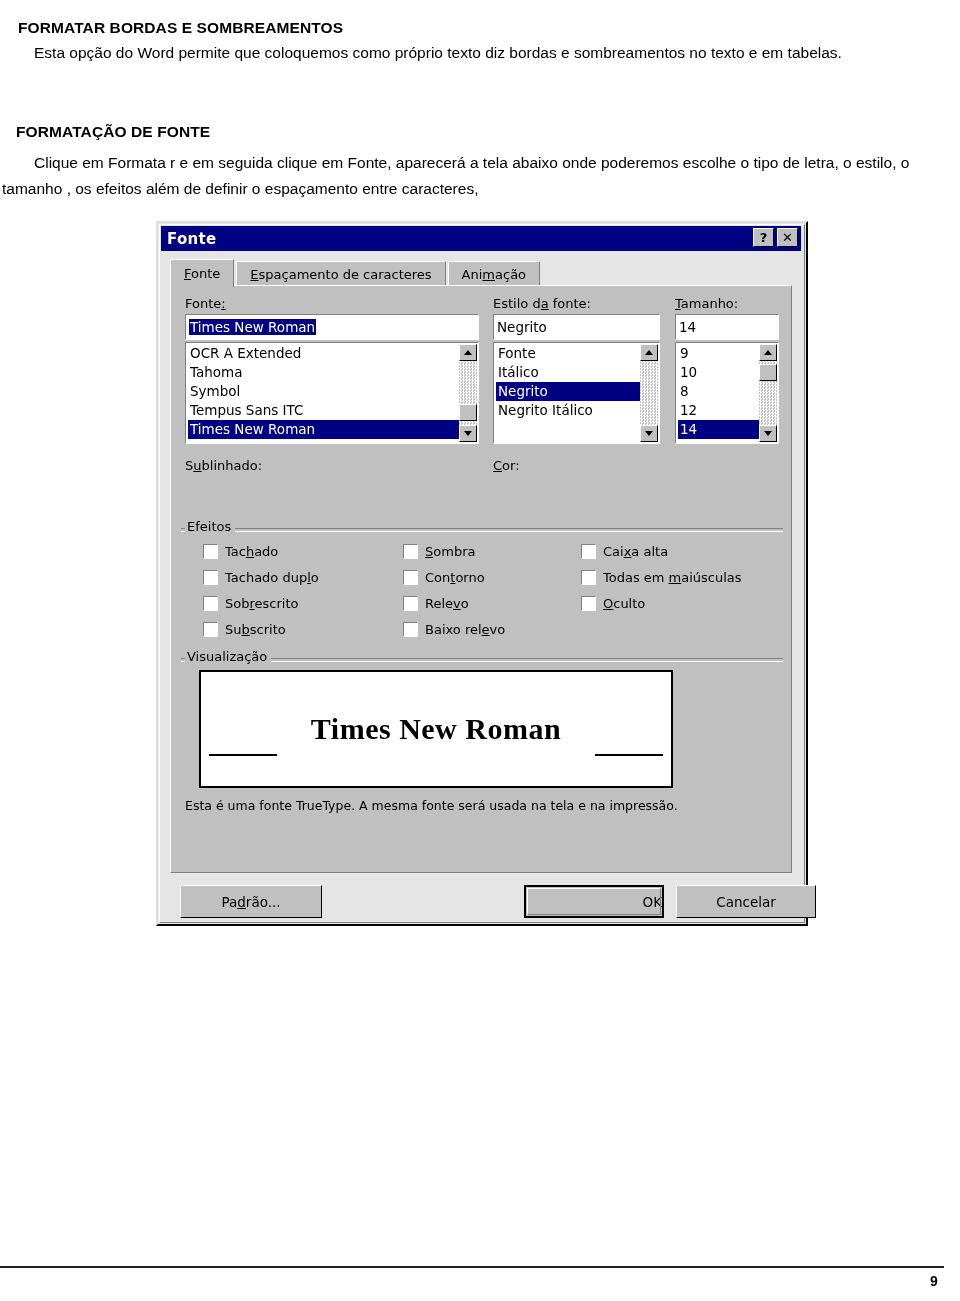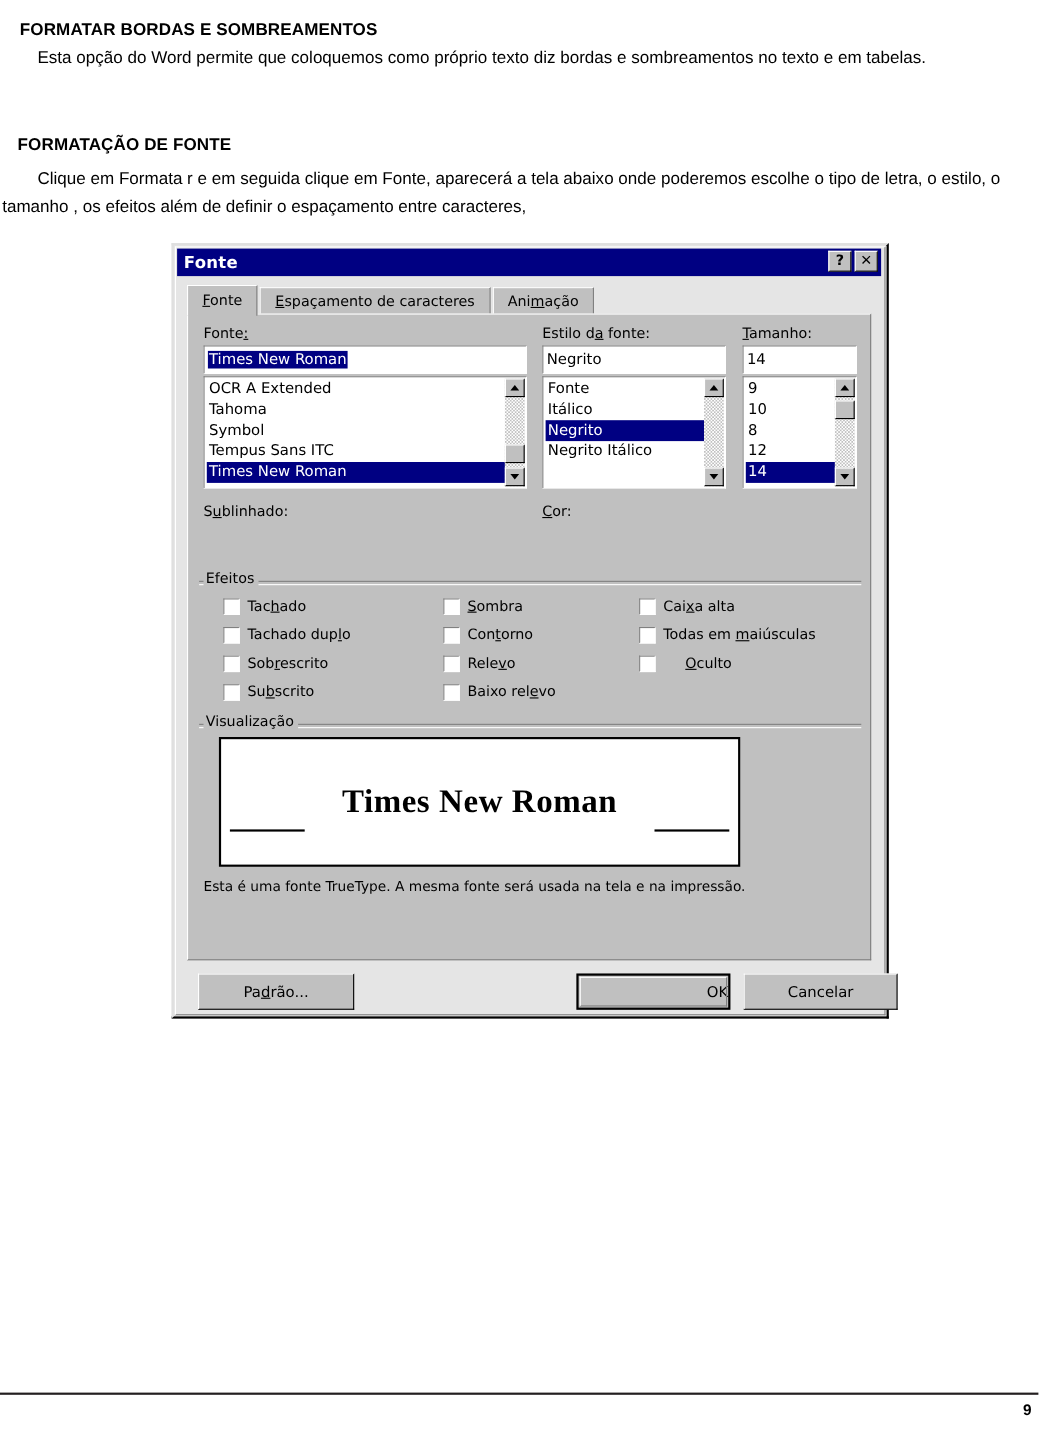--- a/index.html
+++ b/index.html
@@ -540,21 +540,21 @@
       </div>
 
       <div class="chk" style="left:400px; top:24px;text-align:right;">
         <span class="chk-box"></span>
         <span>Cai<span class="u">x</span>a alta</span>
       </div>
       <div class="chk" style="left:400px; top:50px;">
         <span class="chk-box"></span>
         <span>Todas em <span class="u">m</span>aiúsculas</span>
       </div>
-      <div class="chk" style="left:400px; top:76px;gap:20px;">
+      <div class="chk" style="left:400px; top:76px;">
         <span class="chk-box"></span>
         <span><span class="u">O</span>culto</span>
       </div>
     </div>
 
     <div class="group" style="left:10px; top:364px; width:602px; height:120px;">
       <div class="group-line"></div>
       <div class="group-label">Visualização</div>
     </div>
 

